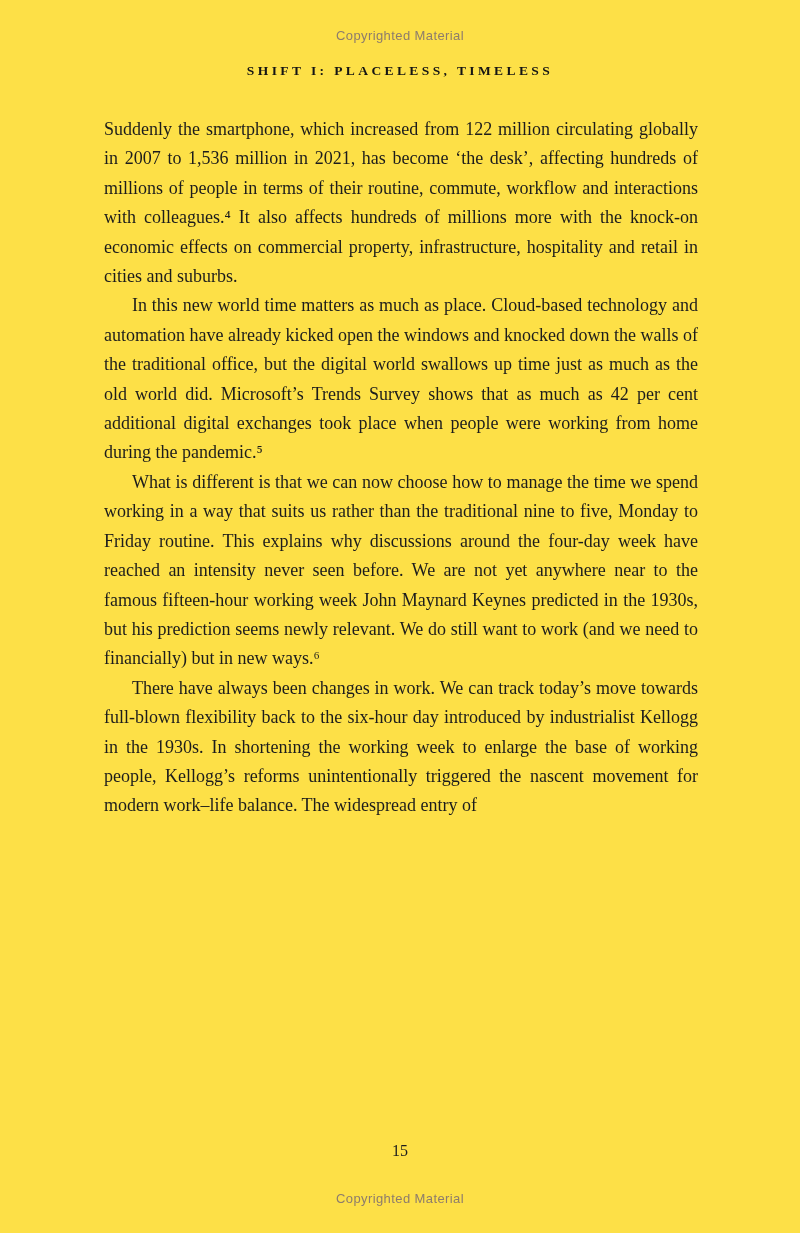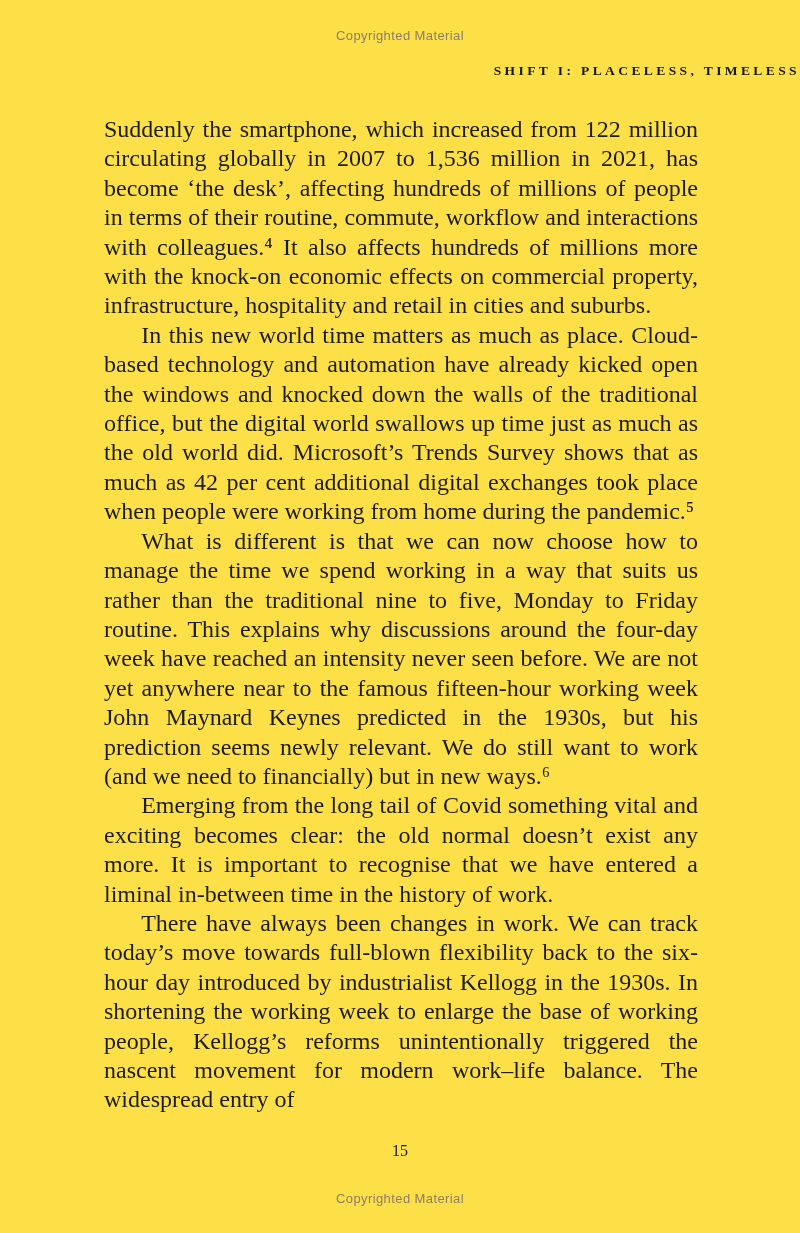--- a/index.html
+++ b/index.html
@@ -27,34 +27,34 @@
     letter-spacing: 0.4px;
     color: var(--copyright-color, #8d7c6c);
   }
   .copyright-top { top: 28px; }
   .copyright-bottom { top: 1191px; }
   .running-head {
     position: absolute;
     top: 63px;
     left: 0;
     width: 100%;
-    text-align: right;
+    text-align: center;
     font-family: "Liberation Serif", serif;
     font-size: 13.5px;
     font-weight: 600;
     letter-spacing: 3.4px;
     color: #141414;
     text-transform: uppercase;
   }
   .text-block {
     position: absolute;
     top: 115px;
     left: 104px;
     width: 594px;
-    font-size: 24px;
+    font-size: 18px;
     line-height: 29.4px;
     text-align: justify;
   }
   .text-block p {
     margin: 0;
     padding: 0;
   }
   .text-block p.indent {
     text-indent: 1.55em;
   }
@@ -75,21 +75,20 @@
 <div class="page">
 
   <div class="copyright copyright-top">Copyrighted Material</div>
 
   <div class="running-head">SHIFT I: PLACELESS, TIMELESS</div>
 
   <div class="text-block">
     <p>Suddenly the smartphone, which increased from 122 million circulating globally in 2007 to 1,536 million in 2021, has become ‘the desk’, affecting hundreds of millions of people in terms of their routine, commute, workflow and interactions with colleagues.⁴ It also affects hundreds of millions more with the knock-on economic effects on commercial property, infrastructure, hospitality and retail in cities and suburbs.</p>
     <p class="indent">In this new world time matters as much as place. Cloud-based technology and automation have already kicked open the windows and knocked down the walls of the traditional office, but the digital world swallows up time just as much as the old world did. Microsoft’s Trends Survey shows that as much as 42 per cent additional digital exchanges took place when people were working from home during the pandemic.⁵</p>
     <p class="indent">What is different is that we can now choose how to manage the time we spend working in a way that suits us rather than the traditional nine to five, Monday to Friday routine. This explains why discussions around the four-day week have reached an intensity never seen before. We are not yet anywhere near to the famous fifteen-hour working week John Maynard Keynes predicted in the 1930s, but his prediction seems newly relevant. We do still want to work (and we need to financially) but in new ways.⁶</p>
-    <p class="indent">Emerging from the long tail of Covid something vital and exciting becomes clear: the old normal doesn’t exist any more. It is important to recognise that we have entered a liminal in-between time in the history of work.</p>
     <p class="indent">There have always been changes in work. We can track today’s move towards full-blown flexibility back to the six-hour day introduced by industrialist Kellogg in the 1930s. In shortening the working week to enlarge the base of working people, Kellogg’s reforms unintentionally triggered the nascent movement for modern work–life balance. The widespread entry of</p>
   </div>
 
   <div class="page-number">15</div>
 
   <div class="copyright copyright-bottom">Copyrighted Material</div>
 
 </div>
 
 </body></html>

